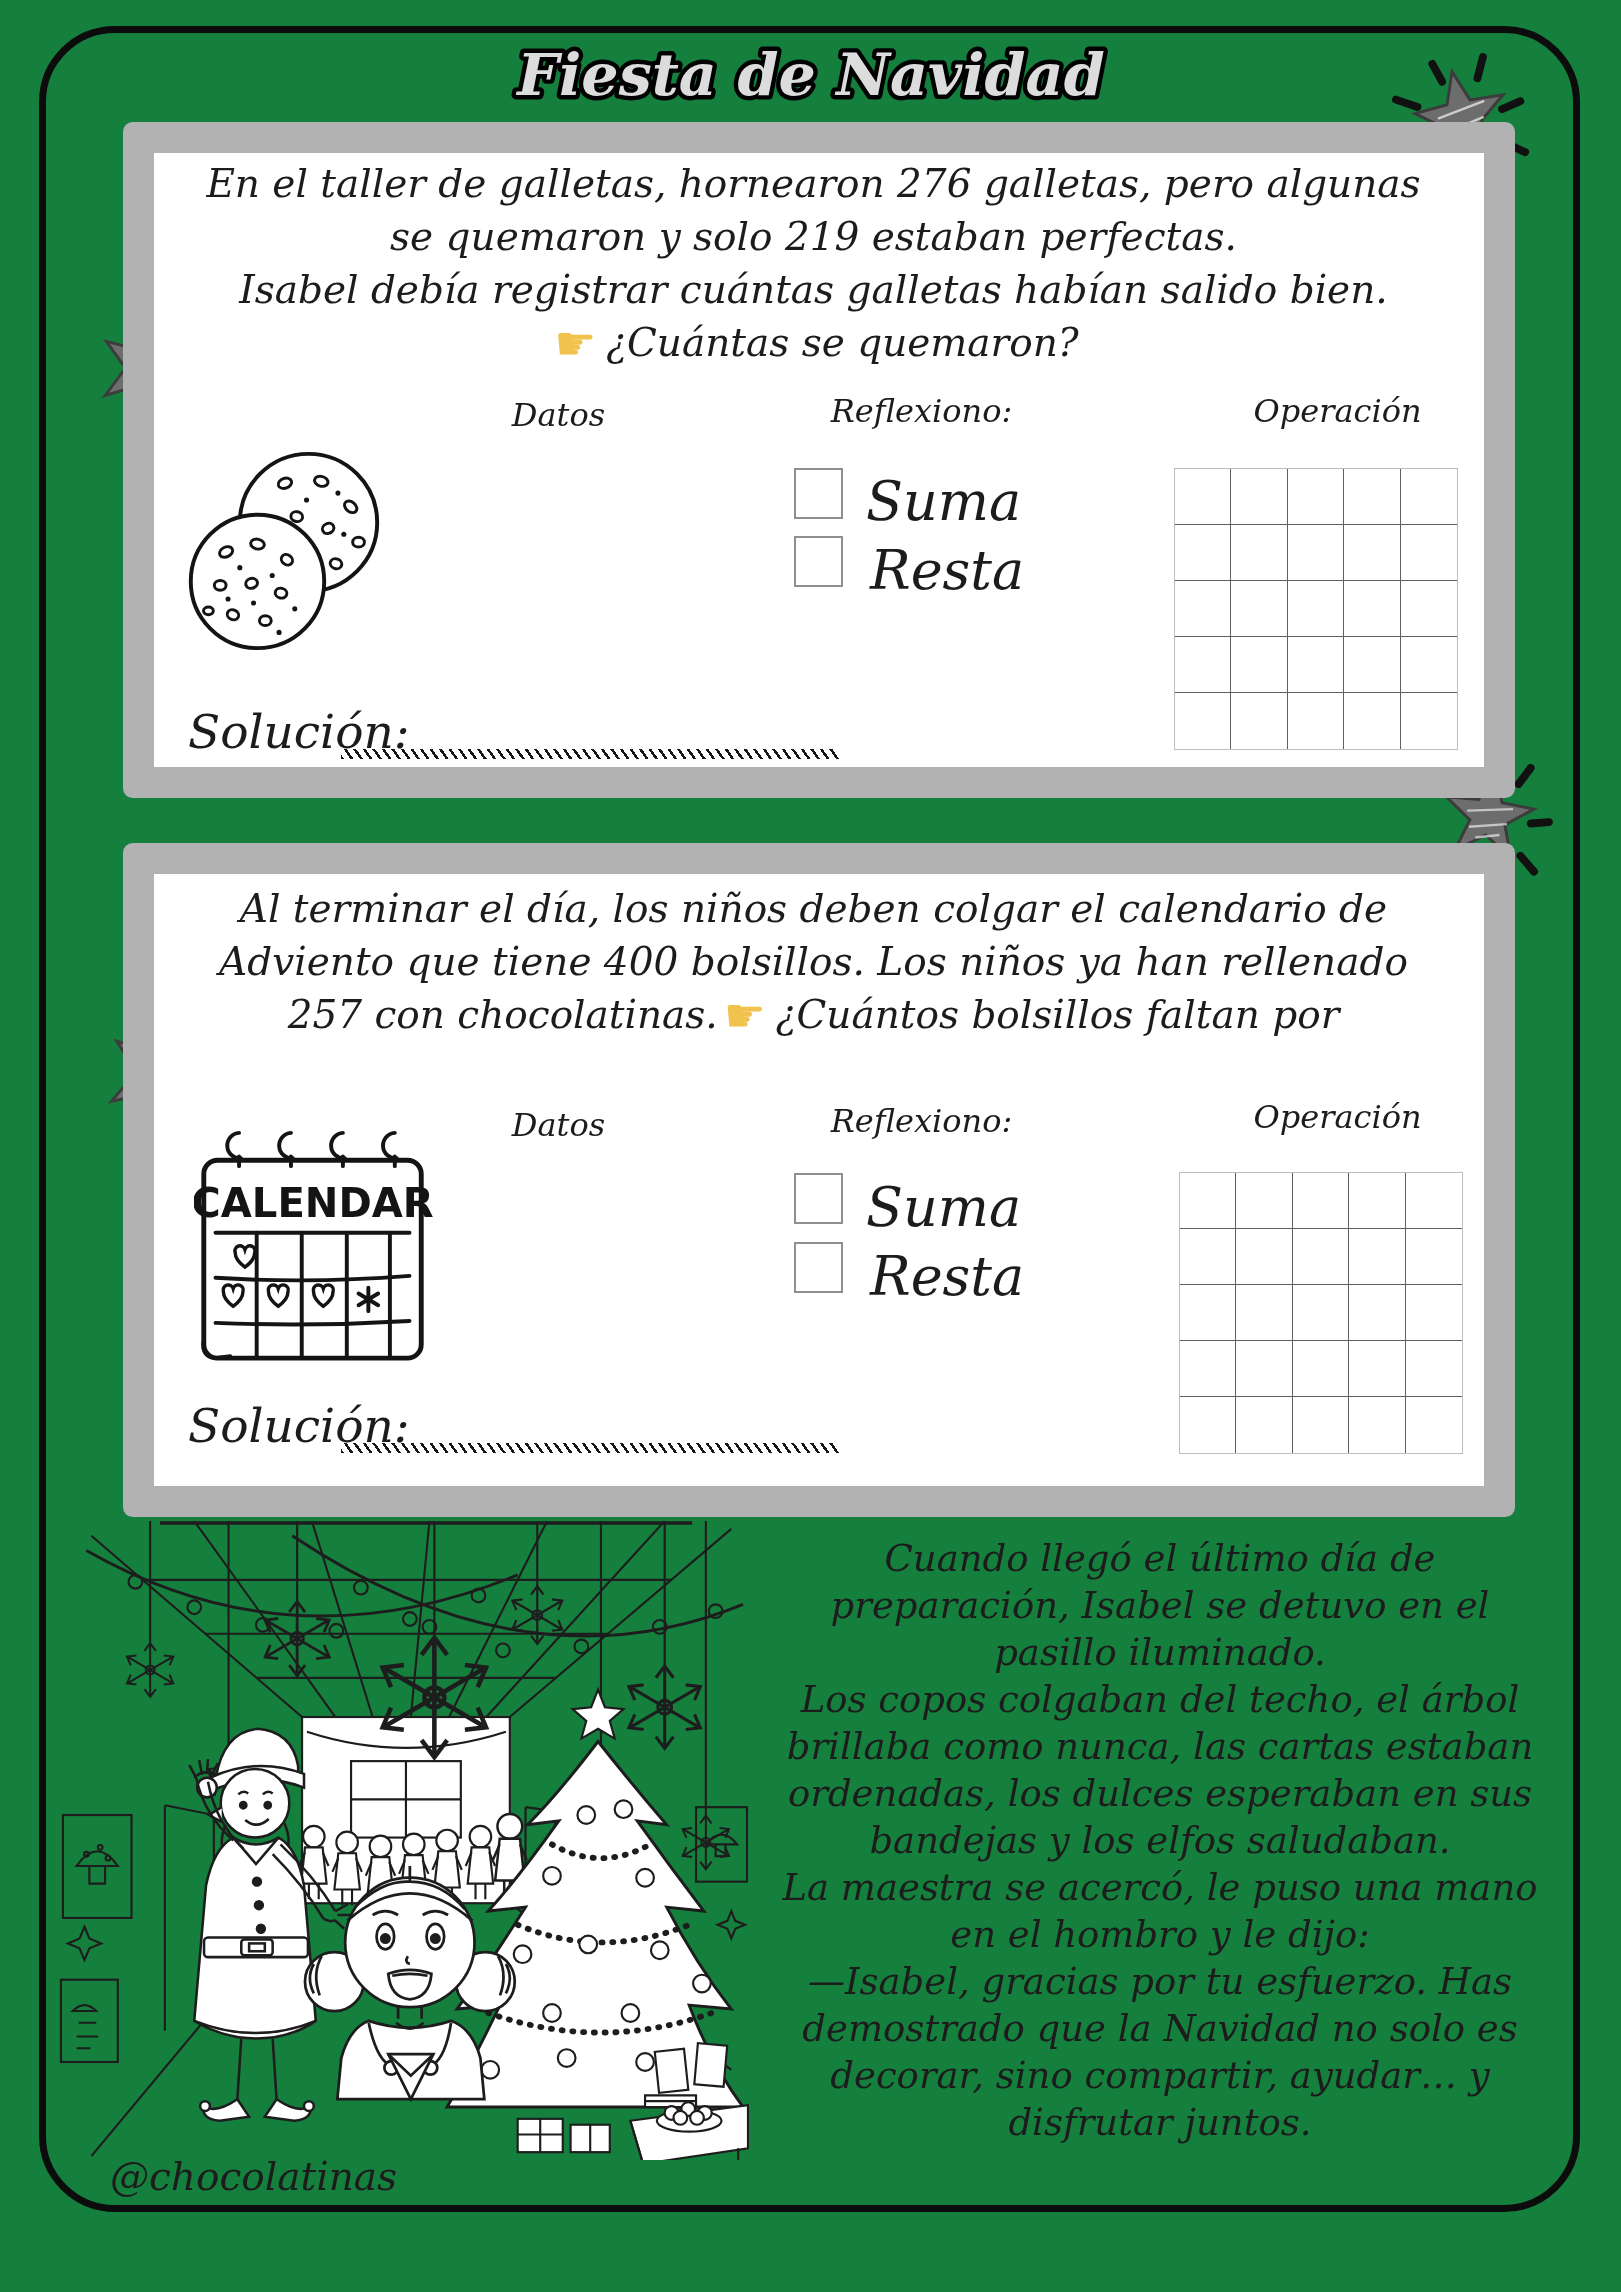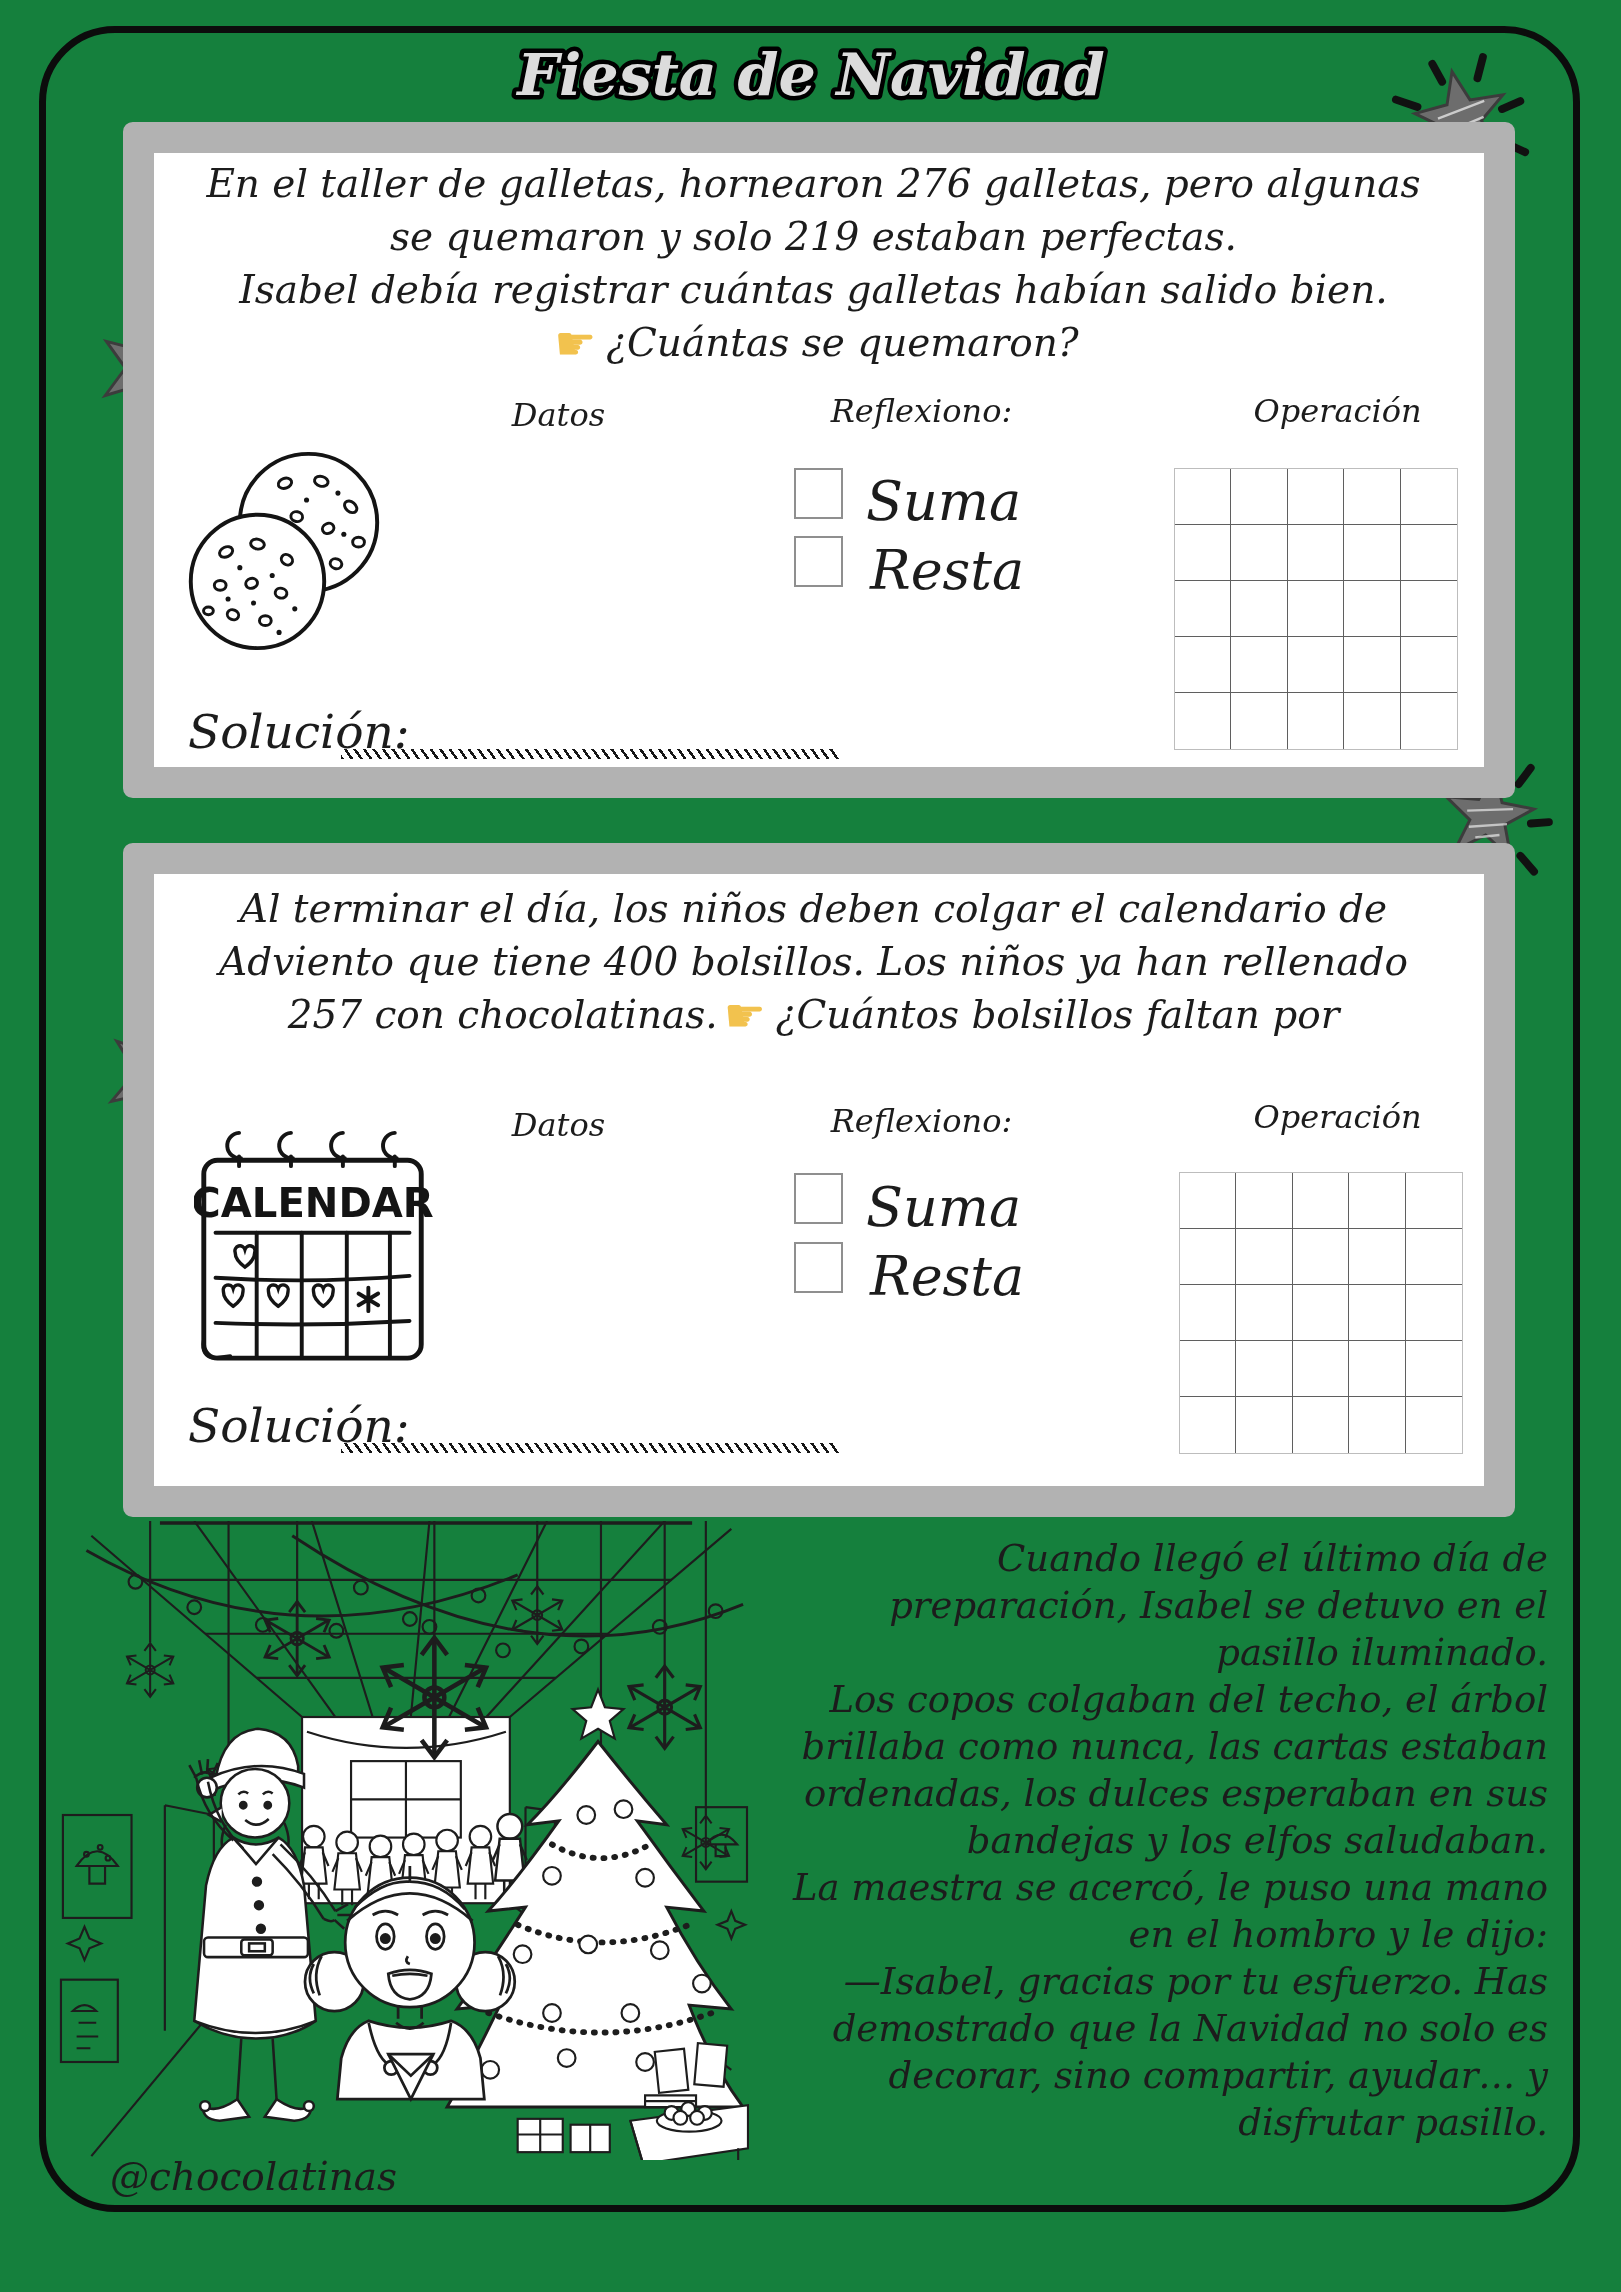--- a/index.html
+++ b/index.html
@@ -39,21 +39,21 @@
     border:1px solid #bdbdbd;box-sizing:border-box;background:#fff;
   }
   .op-grid div{border-right:1px solid #5f5f5f;border-bottom:1px solid #5f5f5f;}
   .op-grid div:nth-child(5n){border-right:none;}
   .op-grid div:nth-child(n+21){border-bottom:none;}
   .sol-label{position:absolute;font-size:47px;margin-left:41px;}
   .sol-line{
     position:absolute;height:9.8px;
     background:repeating-linear-gradient(55deg,#161616 0 2.5px,transparent 2.5px 7.8px);
   }
-  .story{position:absolute;left:772px;top:1535px;width:776px;text-align:right;
+  .story{position:absolute;left:772px;top:1535px;width:776px;text-align:center;
     font-size:37px;line-height:47px;}
   .credit{position:absolute;font-size:39px;}
   svg text.title-text{
     font-family:"DejaVu Serif","Liberation Serif",serif;font-style:italic;font-weight:bold;
   }
   .cal-title{font-family:"DejaVu Sans","Liberation Sans",sans-serif;font-weight:bold;font-style:normal;}
 </style>
 </head>
 <body>
 
@@ -468,17 +468,17 @@
       <div class="story-line">pasillo iluminado.</div>
       <div class="story-line">Los copos colgaban del techo, el árbol</div>
       <div class="story-line">brillaba como nunca, las cartas estaban</div>
       <div class="story-line">ordenadas, los dulces esperaban en sus</div>
       <div class="story-line">bandejas y los elfos saludaban.</div>
       <div class="story-line">La maestra se acercó, le puso una mano</div>
       <div class="story-line">en el hombro y le dijo:</div>
       <div class="story-line">—Isabel, gracias por tu esfuerzo. Has</div>
       <div class="story-line">demostrado que la Navidad no solo es</div>
       <div class="story-line">decorar, sino compartir, ayudar… y</div>
-      <div class="story-line">disfrutar pasillo.</div>
+      <div class="story-line">disfrutar juntos.</div>
     </div>
 
 </div>
 
 
 </body></html>

